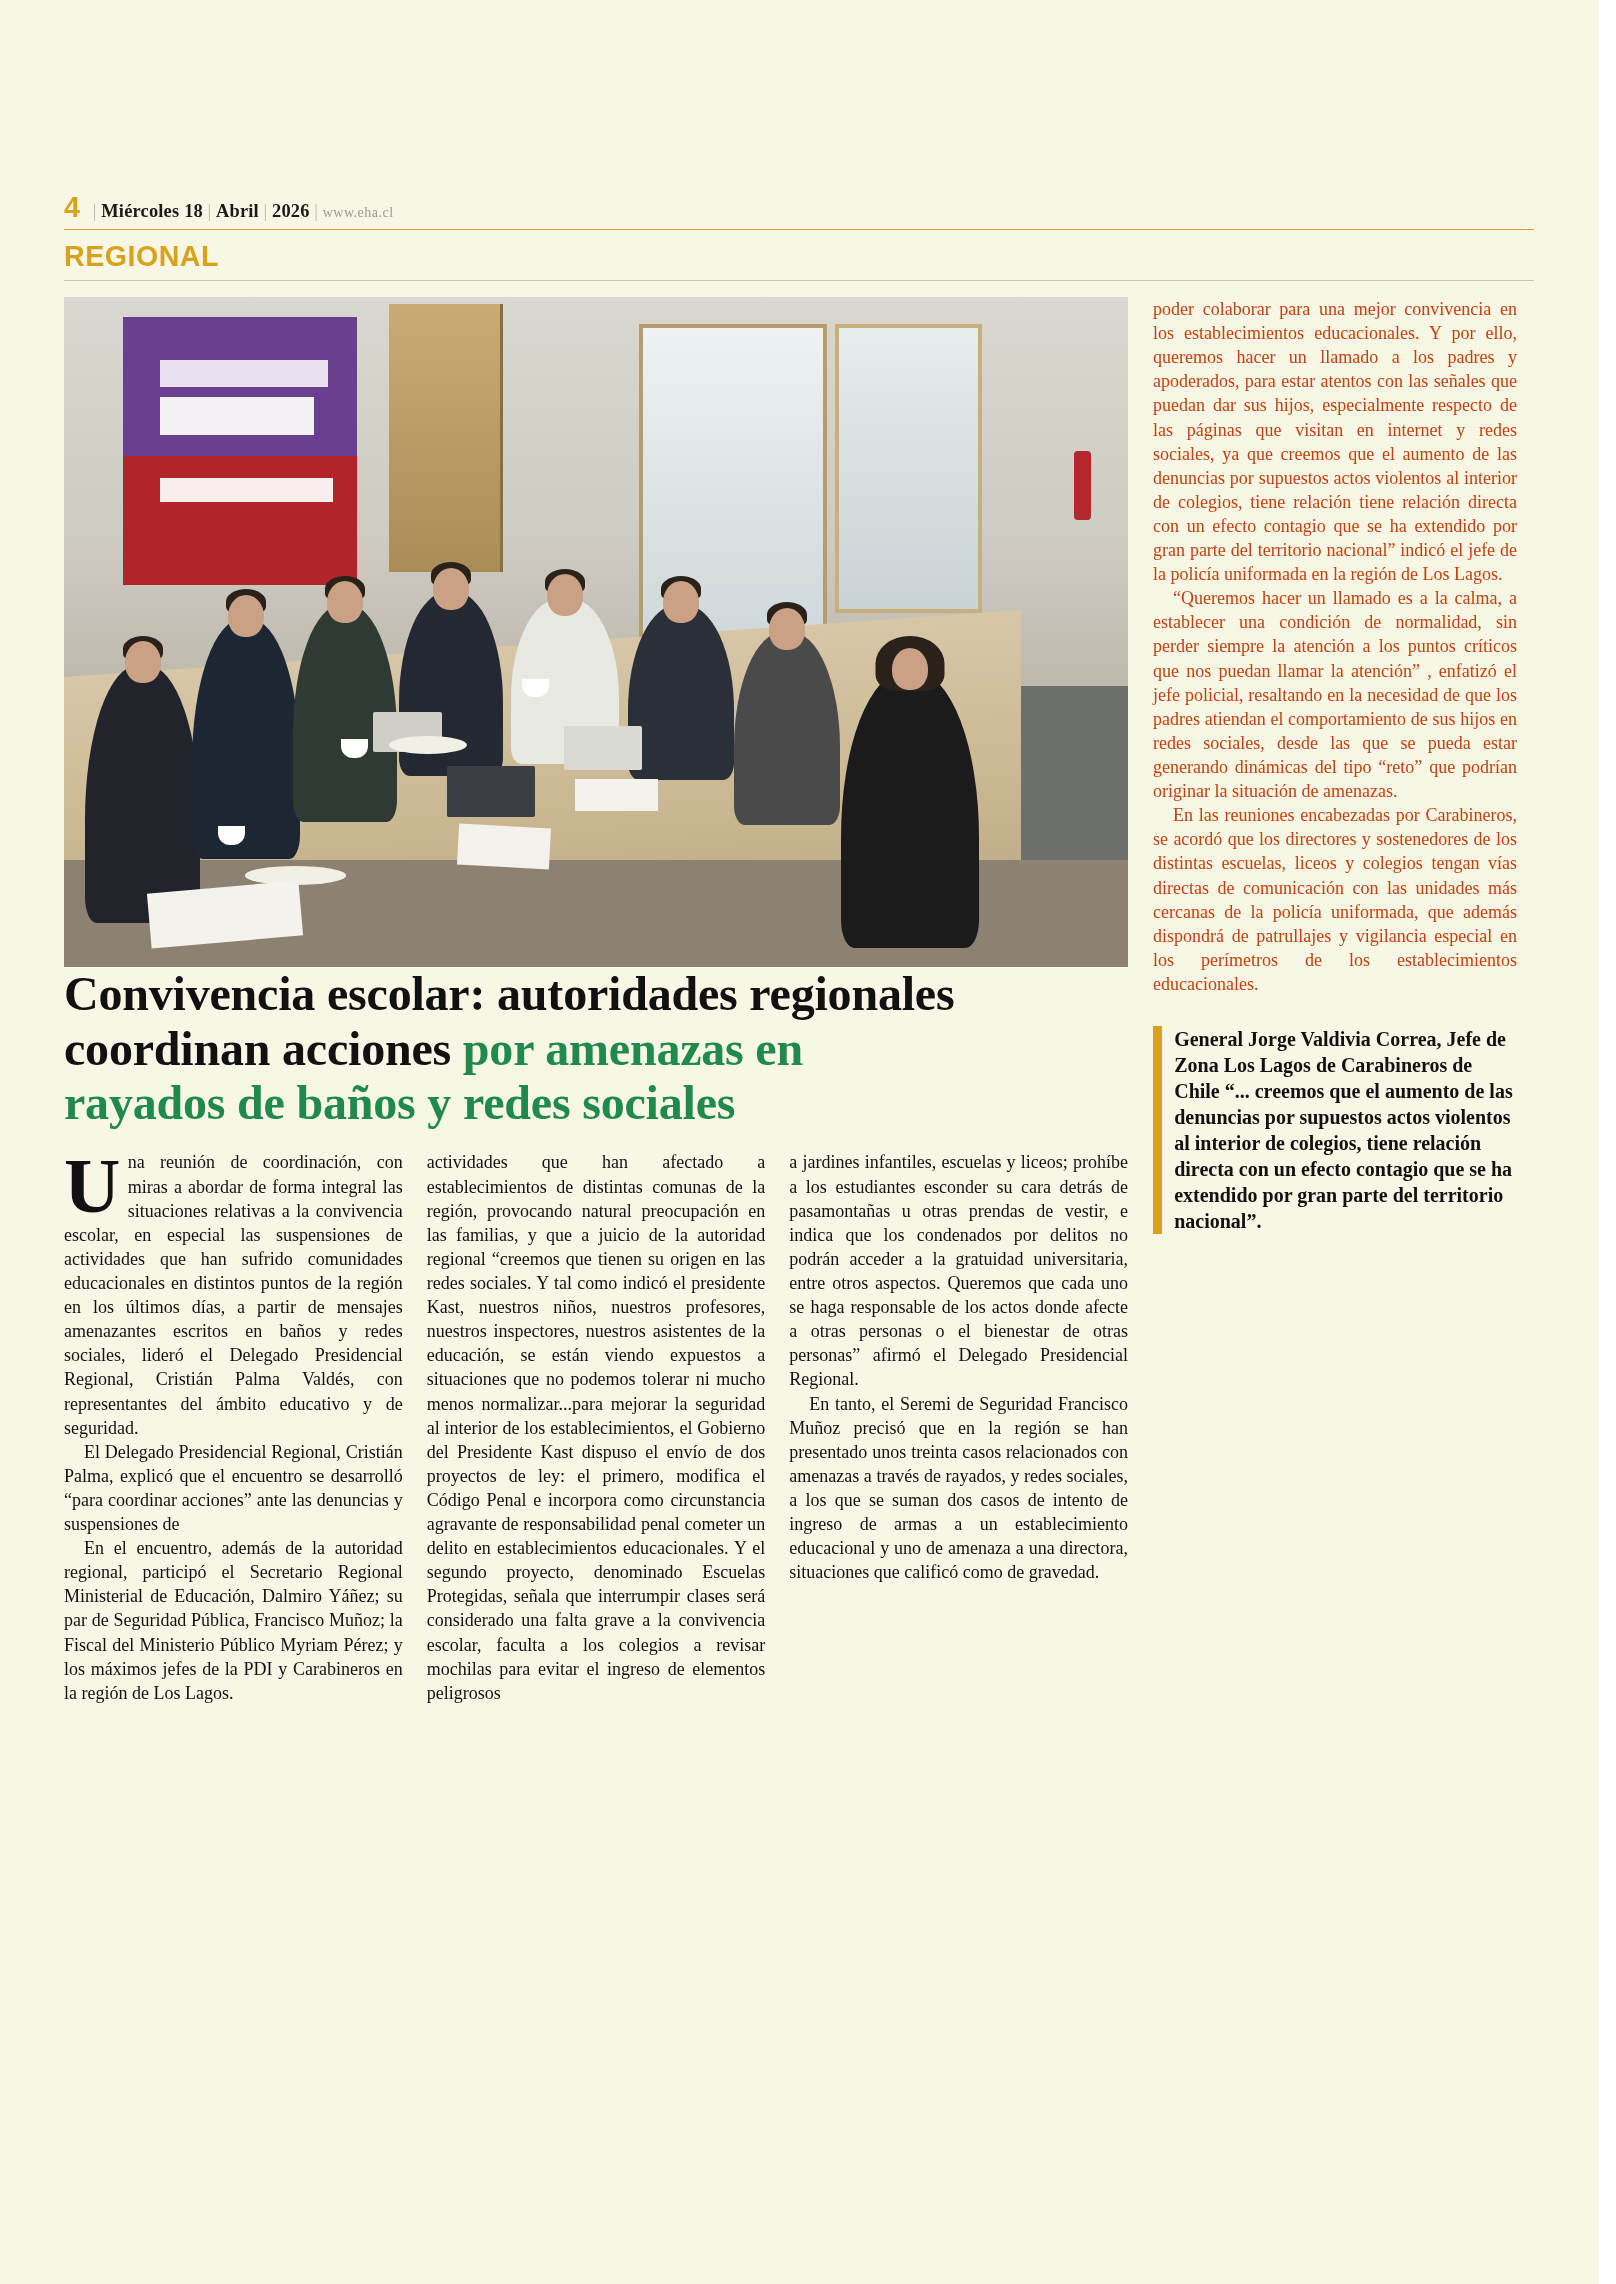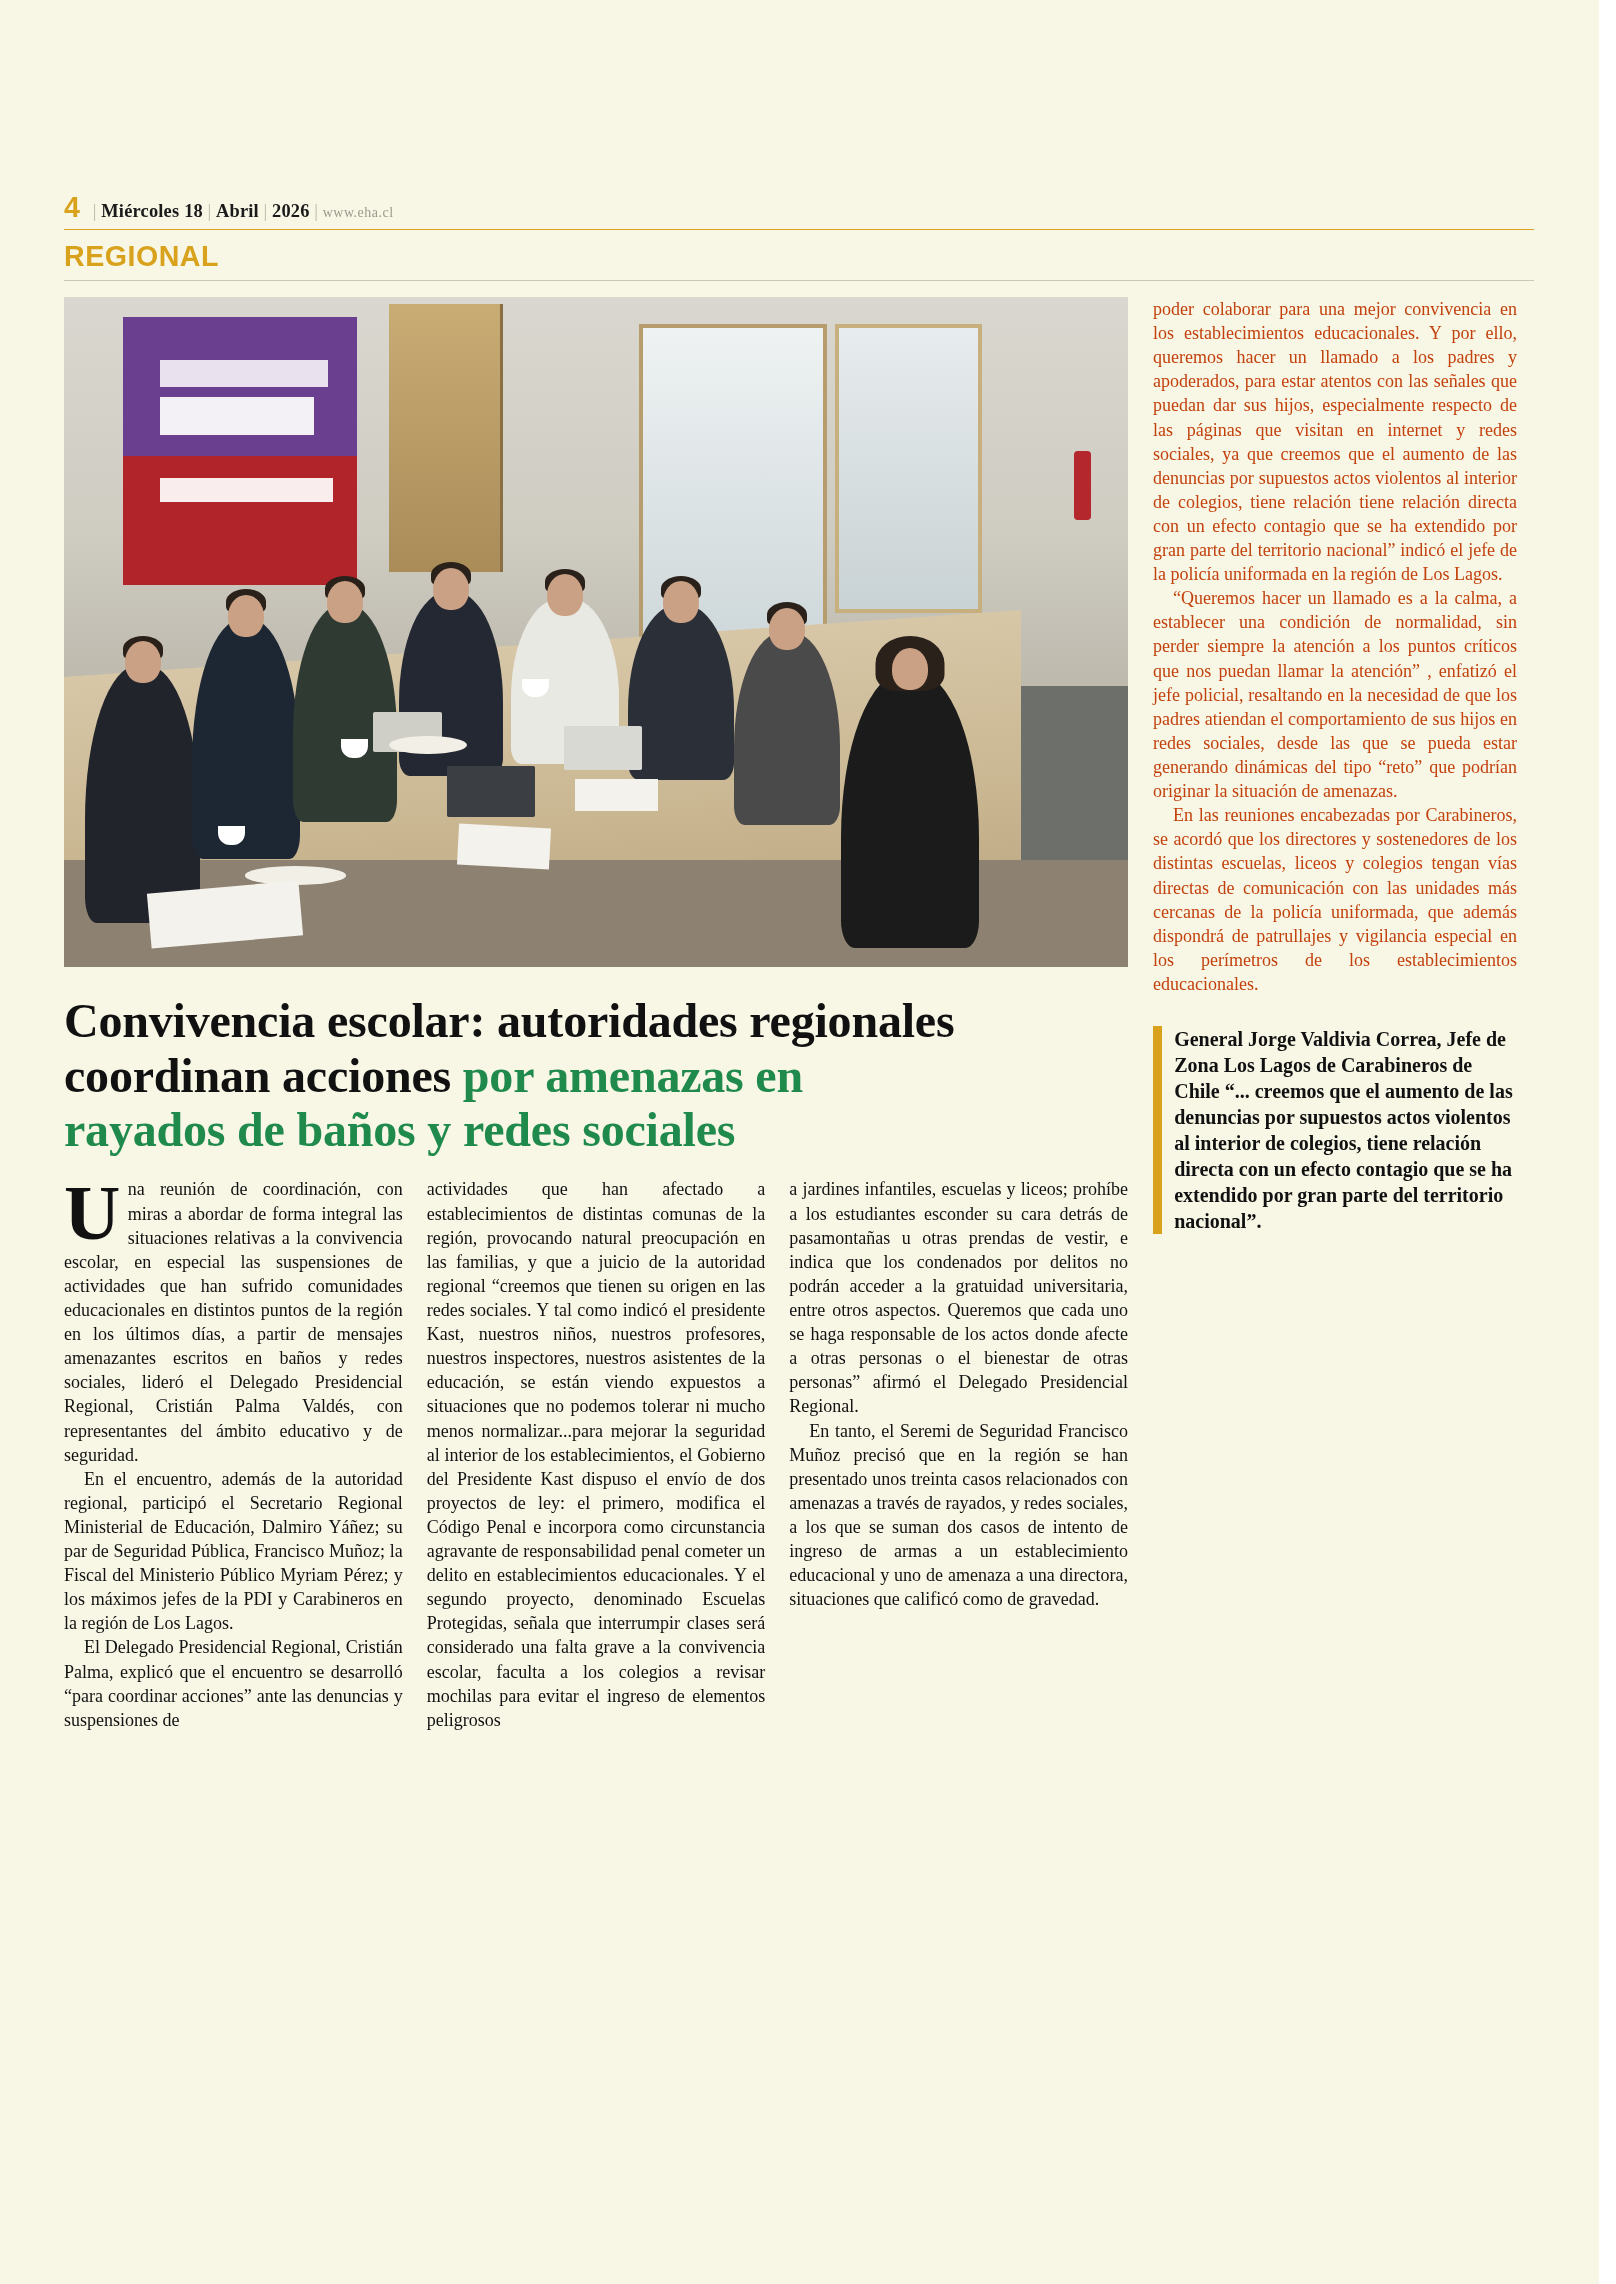--- a/index.html
+++ b/index.html
@@ -180,21 +180,20 @@
   .photo .paper {
     position:absolute;
     background:#f4f2ec;
   }
   .photo .extinguisher {
     position:absolute; right: 3.5%; top: 23%; width: 16.6px; height: 69px;
     background:#b3272d; border-radius: 3.7px;
   }
   
   .headline {
-    margin-top: 27px;
     font-family: "Liberation Serif", serif;
     font-weight: bold;
     font-size: 48px;
     line-height: 1.14;
     color: #111111;
     letter-spacing: -0.2px;
   }
   .headline .green { color: #1f8a4c; }
   
   .cols3 {
@@ -334,22 +333,22 @@
 
         <div class="headline">
           <span>Convivencia escolar: autoridades regionales</span><br>
           <span>coordinan acciones </span><span class="green">por amenazas en</span><br>
           <span class="green">rayados de baños y redes sociales</span>
         </div>
 
         <div class="cols3">
           <div class="bodycol">
             <p class="first"><span class="dropcap">U</span><span>na reunión de coordinación, con miras a abordar de forma integral las situaciones relativas a la convivencia escolar, en especial las suspensiones de actividades que han sufrido comunidades educacionales en distintos puntos de la región en los últimos días, a partir de mensajes amenazantes escritos en baños y redes sociales, lideró el Delegado Presidencial Regional, Cristián Palma Valdés, con representantes del ámbito educativo y de seguridad.</span></p>
+            <p>El Delegado Presidencial Regional, Cristián Palma, explicó que el encuentro se desarrolló “para coordinar acciones” ante las denuncias y suspensiones de</p>
             <p>En el encuentro, además de la autoridad regional, participó el Secretario Regional Ministerial de Educación, Dalmiro Yáñez; su par de Seguridad Pública, Francisco Muñoz; la Fiscal del Ministerio Público Myriam Pérez; y los máximos jefes de la PDI y Carabineros en la región de Los Lagos.</p>
-            <p>El Delegado Presidencial Regional, Cristián Palma, explicó que el encuentro se desarrolló “para coordinar acciones” ante las denuncias y suspensiones de</p>
           </div>
           <div class="bodycol">
             <p class="first">actividades que han afectado a establecimientos de distintas comunas de la región, provocando natural preocupación en las familias, y que a juicio de la autoridad regional “creemos que tienen su origen en las redes sociales. Y tal como indicó el presidente Kast, nuestros niños, nuestros profesores, nuestros inspectores, nuestros asistentes de la educación, se están viendo expuestos a situaciones que no podemos tolerar ni mucho menos normalizar...para mejorar la seguridad al interior de los establecimientos, el Gobierno del Presidente Kast dispuso el envío de dos proyectos de ley: el primero, modifica el Código Penal e incorpora como circunstancia agravante de responsabilidad penal cometer un delito en establecimientos educacionales. Y el segundo proyecto, denominado Escuelas Protegidas, señala que interrumpir clases será considerado una falta grave a la convivencia escolar, faculta a los colegios a revisar mochilas para evitar el ingreso de elementos peligrosos</p>
           </div>
           <div class="bodycol">
             <p class="first">a jardines infantiles, escuelas y liceos; prohíbe a los estudiantes esconder su cara detrás de pasamontañas u otras prendas de vestir, e indica que los condenados por delitos no podrán acceder a la gratuidad universitaria, entre otros aspectos. Queremos que cada uno se haga responsable de los actos donde afecte a otras personas o el bienestar de otras personas” afirmó el Delegado Presidencial Regional.</p>
             <p>En tanto, el Seremi de Seguridad Francisco Muñoz precisó que en la región se han presentado unos treinta casos relacionados con amenazas a través de rayados, y redes sociales, a los que se suman dos casos de intento de ingreso de armas a un establecimiento educacional y uno de amenaza a una directora, situaciones que calificó como de gravedad.</p>
           </div>
         </div>
       </div>

